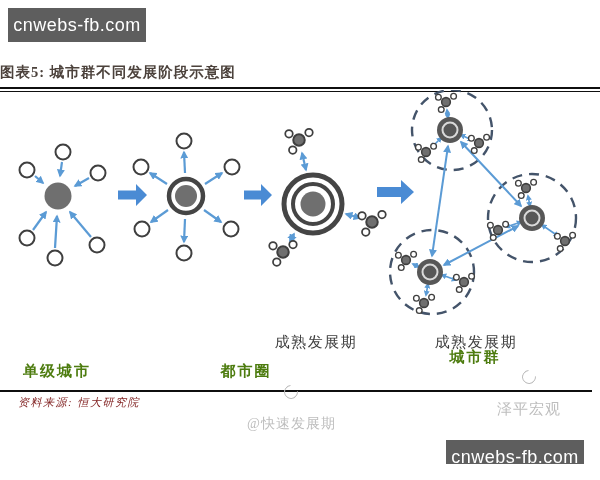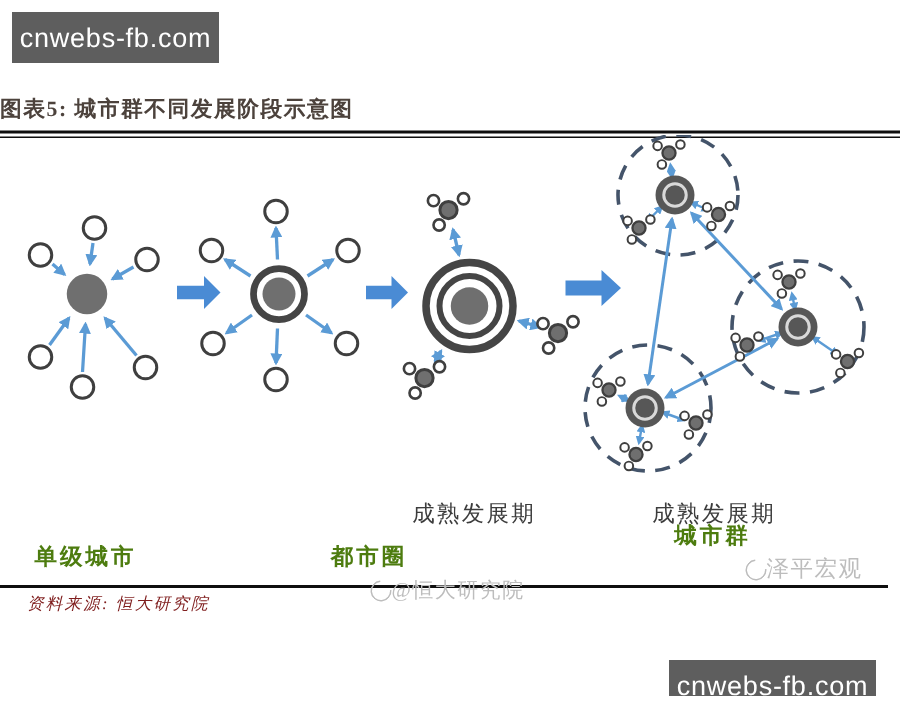--- a/index.html
+++ b/index.html
@@ -22,22 +22,22 @@
   .diagram-svg{position:absolute;top:90px;left:0;}
 
   .stage-label{position:absolute;transform:translateX(-50%);font-size:15px;
                color:#3c3c3c;letter-spacing:1.5px;white-space:nowrap;}
   .cat-label{position:absolute;transform:translateX(-50%);font-size:15px;
              font-weight:700;color:#4d7c0f;letter-spacing:2px;white-space:nowrap;}
 
   .source{position:absolute;top:395px;left:18px;font-style:italic;font-size:11px;
           color:#7f1d1d;letter-spacing:1.5px;}
 
-  .wm-light{position:absolute;display:flex;align-items:center;gap:0;
-            color:var(--wmlight,#bdbdbd);white-space:nowrap;}
+  .wm-light{position:absolute;display:flex;align-items:center;gap:16px;
+            color:var(--wmlight,#bdbdbd);white-space:nowrap;flex-direction:column;}
   .zeping{left:497px;top:370px;font-size:15px;letter-spacing:1px;}
   .xcf{left:247px;top:385px;font-size:14px;letter-spacing:1px;}
   .logo-circle{width:14px;height:14px;border:1.6px solid var(--wmlight,#bdbdbd);
                border-radius:50%;display:inline-block;box-sizing:border-box;
                border-top-color:transparent;transform:rotate(40deg);}
 
   
   .ln{stroke:var(--blue,#5b9bd5);stroke-width:2.2;fill:none;}
   .ln-mini{stroke:var(--blue,#5b9bd5);stroke-width:1.6;fill:none;}
   .tri-line{stroke:var(--blue,#5b9bd5);stroke-width:2;fill:none;}
@@ -179,18 +179,18 @@
     <span class="logo-circle"></span>
     <span>泽平宏观</span>
   </div>
 
   <div class="rule-bottom"></div>
 
   <div class="source">资料来源: 恒大研究院</div>
 
   <div class="wm-light xcf">
     <span class="logo-circle"></span>
-    <span>@恒大研究院</span>
+    <span>@快速发展期</span>
   </div>
 
   <div class="wm-box wm-br">cnwebs-fb.com</div>
 
 </div>
 
 </body></html>

